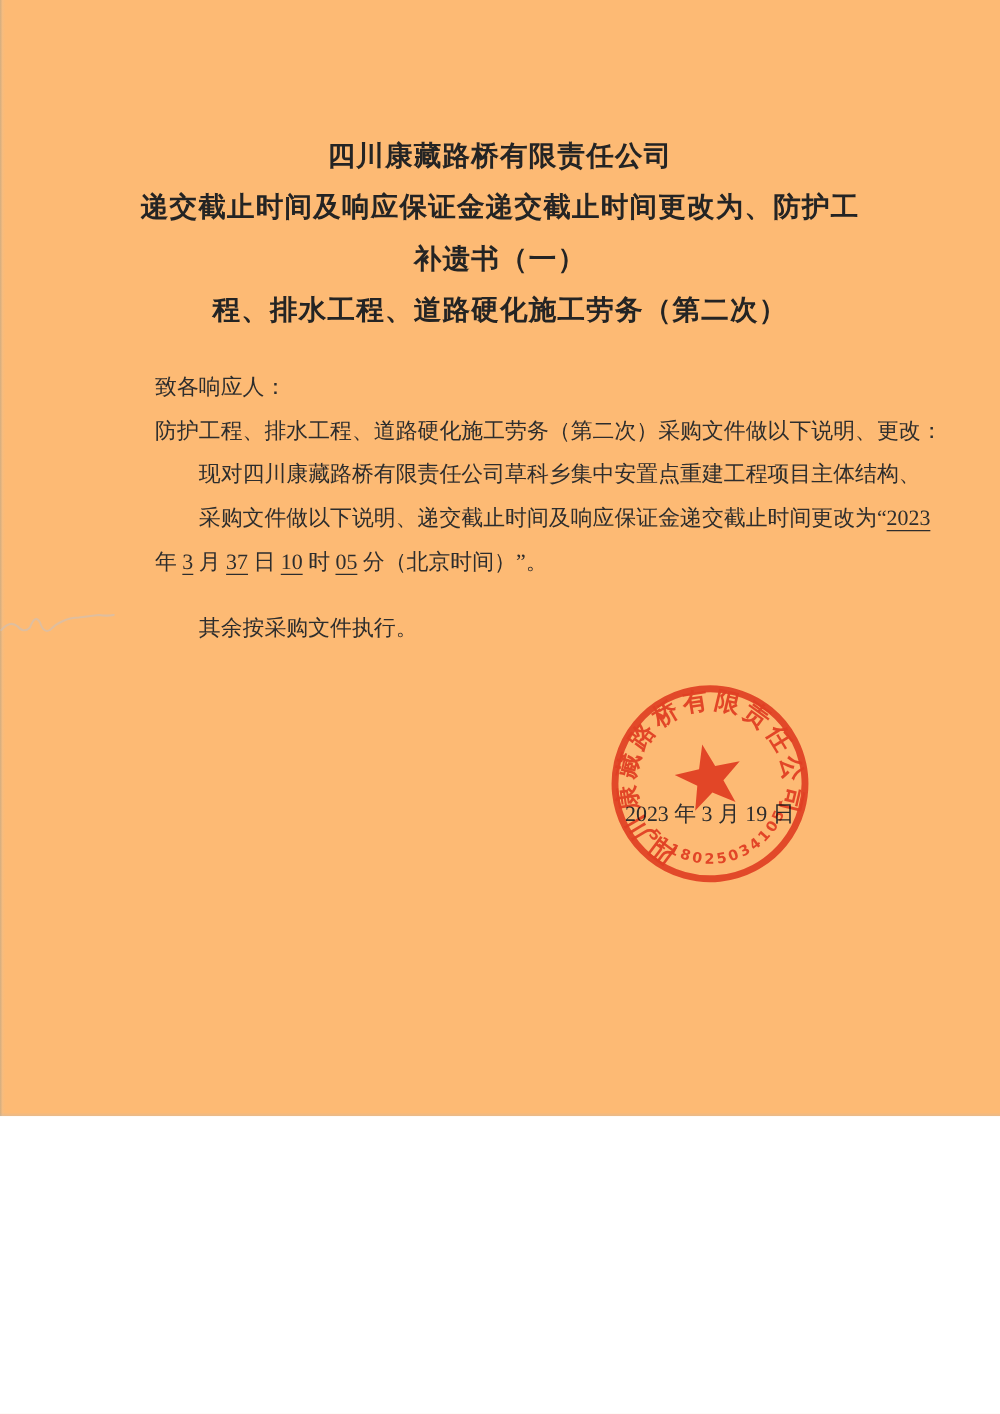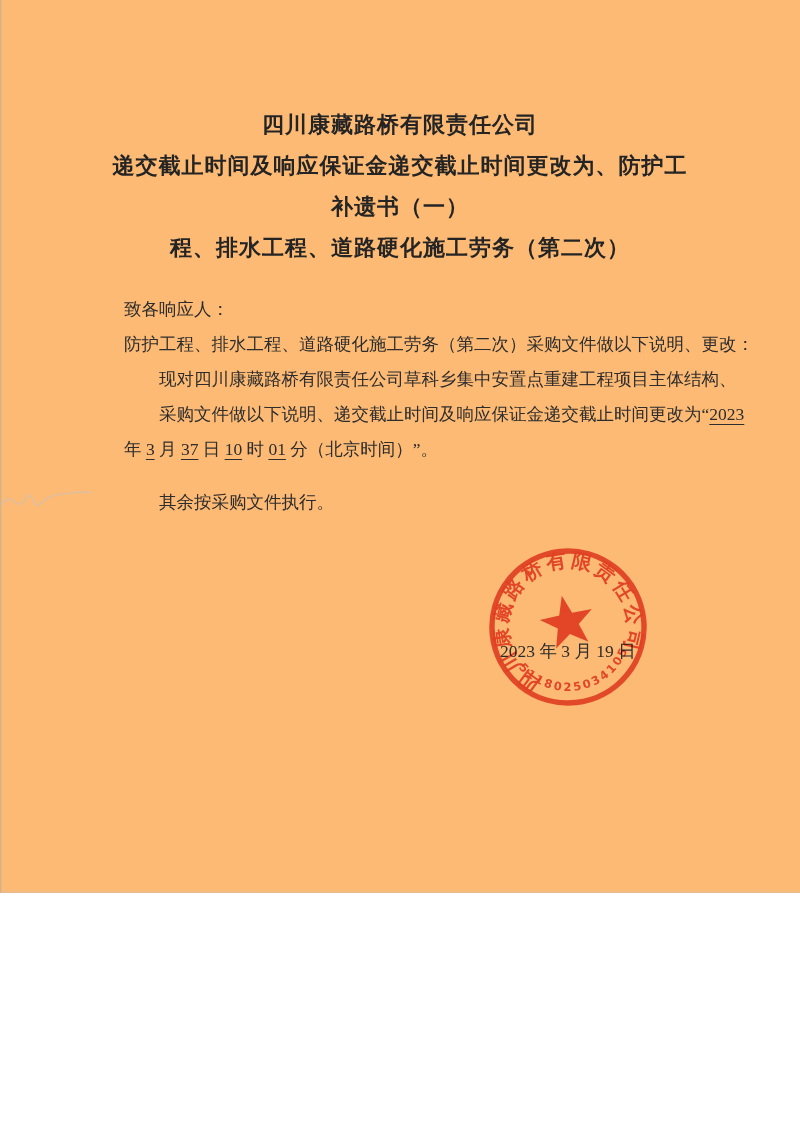--- a/index.html
+++ b/index.html
@@ -71,21 +71,21 @@
     <div class="title-line">递交截止时间及响应保证金递交截止时间更改为、防护工</div>
     <div class="title-line">补遗书（一）</div>
     <div class="title-line">程、排水工程、道路硬化施工劳务（第二次）</div>
   </div>
 
   <div class="body-block">
     <div class="body-line">致各响应人：</div>
     <div class="body-line">防护工程、排水工程、道路硬化施工劳务（第二次）采购文件做以下说明、更改：</div>
     <div class="body-line indent">现对四川康藏路桥有限责任公司草科乡集中安置点重建工程项目主体结构、</div>
     <div class="body-line indent"><span>采购文件做以下说明、递交截止时间及响应保证金递交截止时间更改为“</span><span class="u">2023</span></div>
-    <div class="body-line"><span>年 </span><span class="u">3</span><span> 月 </span><span class="u">37</span><span> 日 </span><span class="u">10</span><span> 时 </span><span class="u">01</span><span> 分（北京时间）”。</span></div>
+    <div class="body-line"><span>年 </span><span class="u">3</span><span> 月 </span><span class="u">37</span><span> 日 </span><span class="u">10</span><span> 时 </span><span class="u">05</span><span> 分（北京时间）”。</span></div>
     <div class="closing-line">其余按采购文件执行。</div>
   </div>
 
   <div class="sig-date">2023 年 3 月 19 日</div>
 
   <svg class="squiggle" viewBox="0 0 95 55">
     <path d="M1,36 q7,-8 13,-3 q5,6 10,1 q4,-11 8,-4 q3,9 8,6 q5,-5 10,-7 q6,-3 13,-3 q8,-1 16,-2 q6,1 12,0" fill="none" stroke="#c7c2c2" stroke-width="1.6" stroke-linecap="round"></path>
   </svg>
 
   <svg class="seal" viewBox="0 0 178 178">

